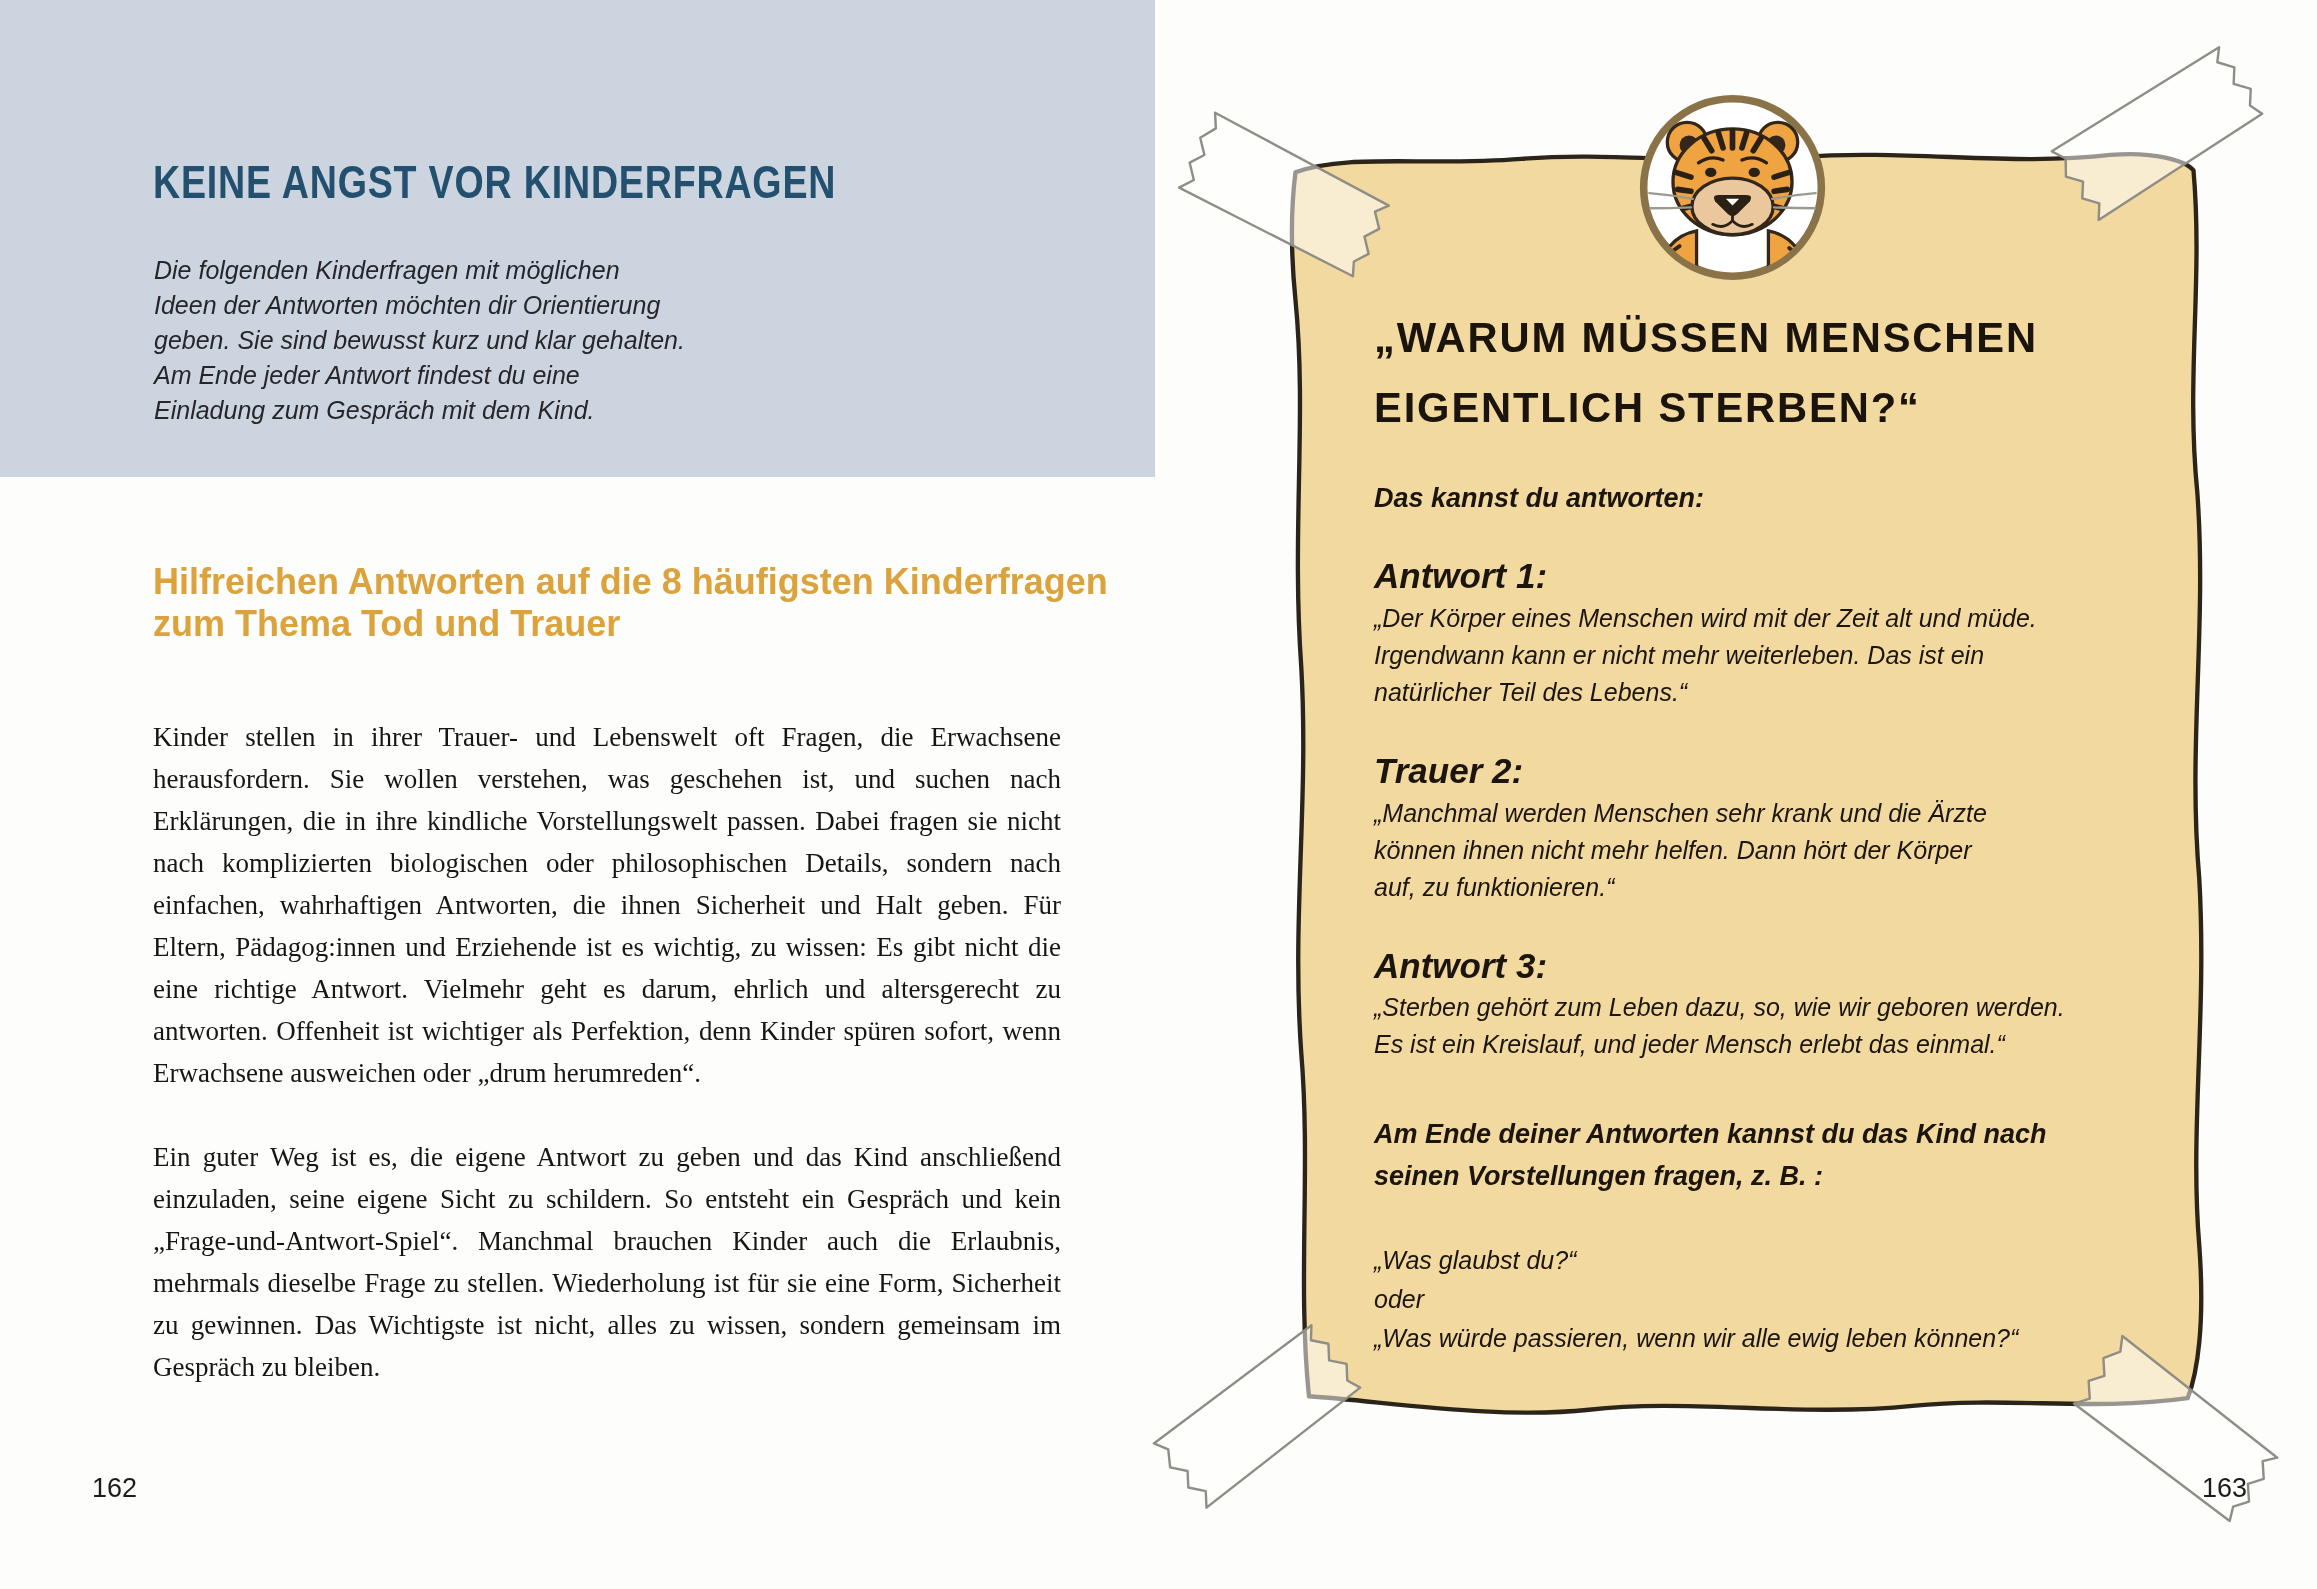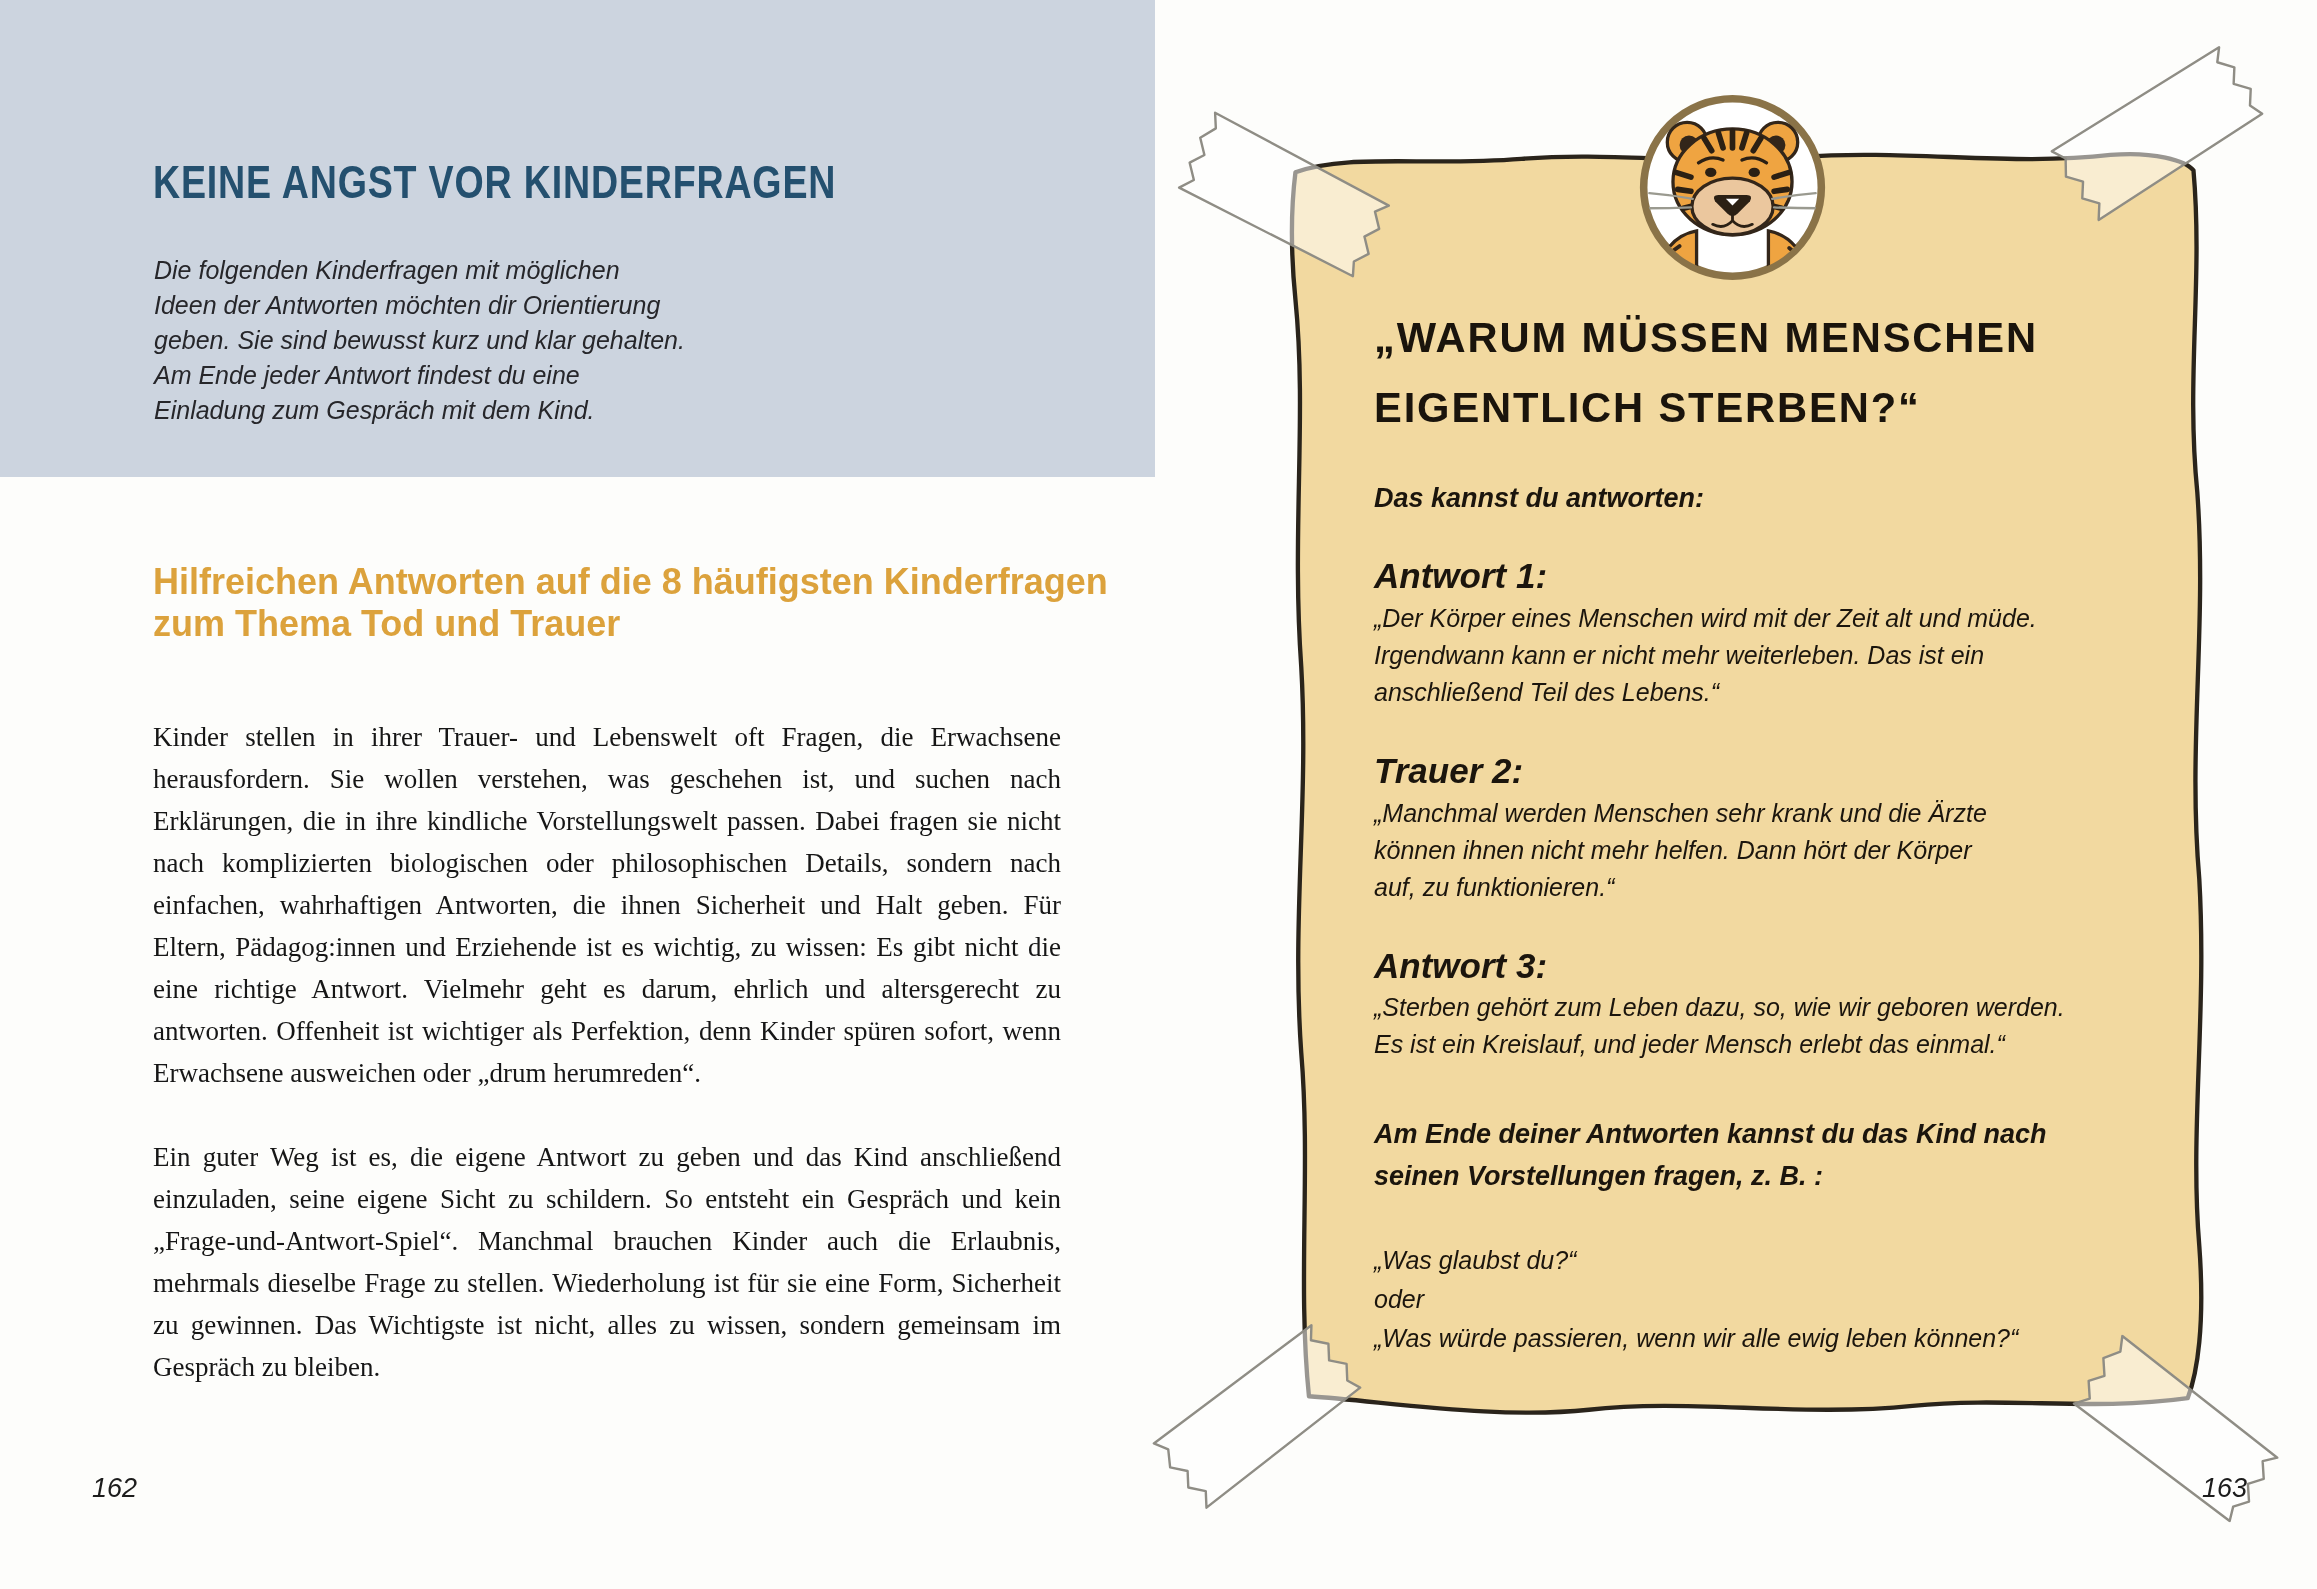--- a/index.html
+++ b/index.html
@@ -27,21 +27,21 @@
     font-size:36px;line-height:42px;font-weight:700;color:#dca23c;
     white-space:pre-line;
   }
   .body-copy{
     position:absolute;left:153px;top:716px;width:908px;
     font-family:"Liberation Serif",serif;font-size:27px;line-height:42px;
     color:#161616;text-align:justify;
   }
   .body-copy p{margin:0 0 42px 0;}
   .page-number{
-    position:absolute;bottom:85px;font-style:italic;font-size:27px;color:#1c1c1c;
+    position:absolute;bottom:85px;font-size:27px;color:#1c1c1c;
   }
   .page-number.left{left:92px;}
   .page-number.right{right:70px;}
 
   
   .note{
     position:absolute;left:1280px;top:126px;width:927px;height:1305px;
   }
   .note .paper-svg{position:absolute;left:0;top:0;width:100%;height:100%;}
   .tape{
@@ -190,21 +190,21 @@
 
   <div class="note-content">
     <h2 class="note-question">„WARUM MÜSSEN MENSCHEN
 EIGENTLICH STERBEN?“</h2>
     <p class="note-lead">Das kannst du antworten:</p>
 
     <div class="answer">
       <p class="answer-label">Antwort 1:</p>
       <p class="answer-text">„Der Körper eines Menschen wird mit der Zeit alt und müde.
 Irgendwann kann er nicht mehr weiterleben. Das ist ein
-anschließend Teil des Lebens.“</p>
+natürlicher Teil des Lebens.“</p>
     </div>
     <div class="answer">
       <p class="answer-label">Trauer 2:</p>
       <p class="answer-text">„Manchmal werden Menschen sehr krank und die Ärzte
 können ihnen nicht mehr helfen. Dann hört der Körper
 auf, zu funktionieren.“</p>
     </div>
     <div class="answer">
       <p class="answer-label">Antwort 3:</p>
       <p class="answer-text">„Sterben gehört zum Leben dazu, so, wie wir geboren werden.

